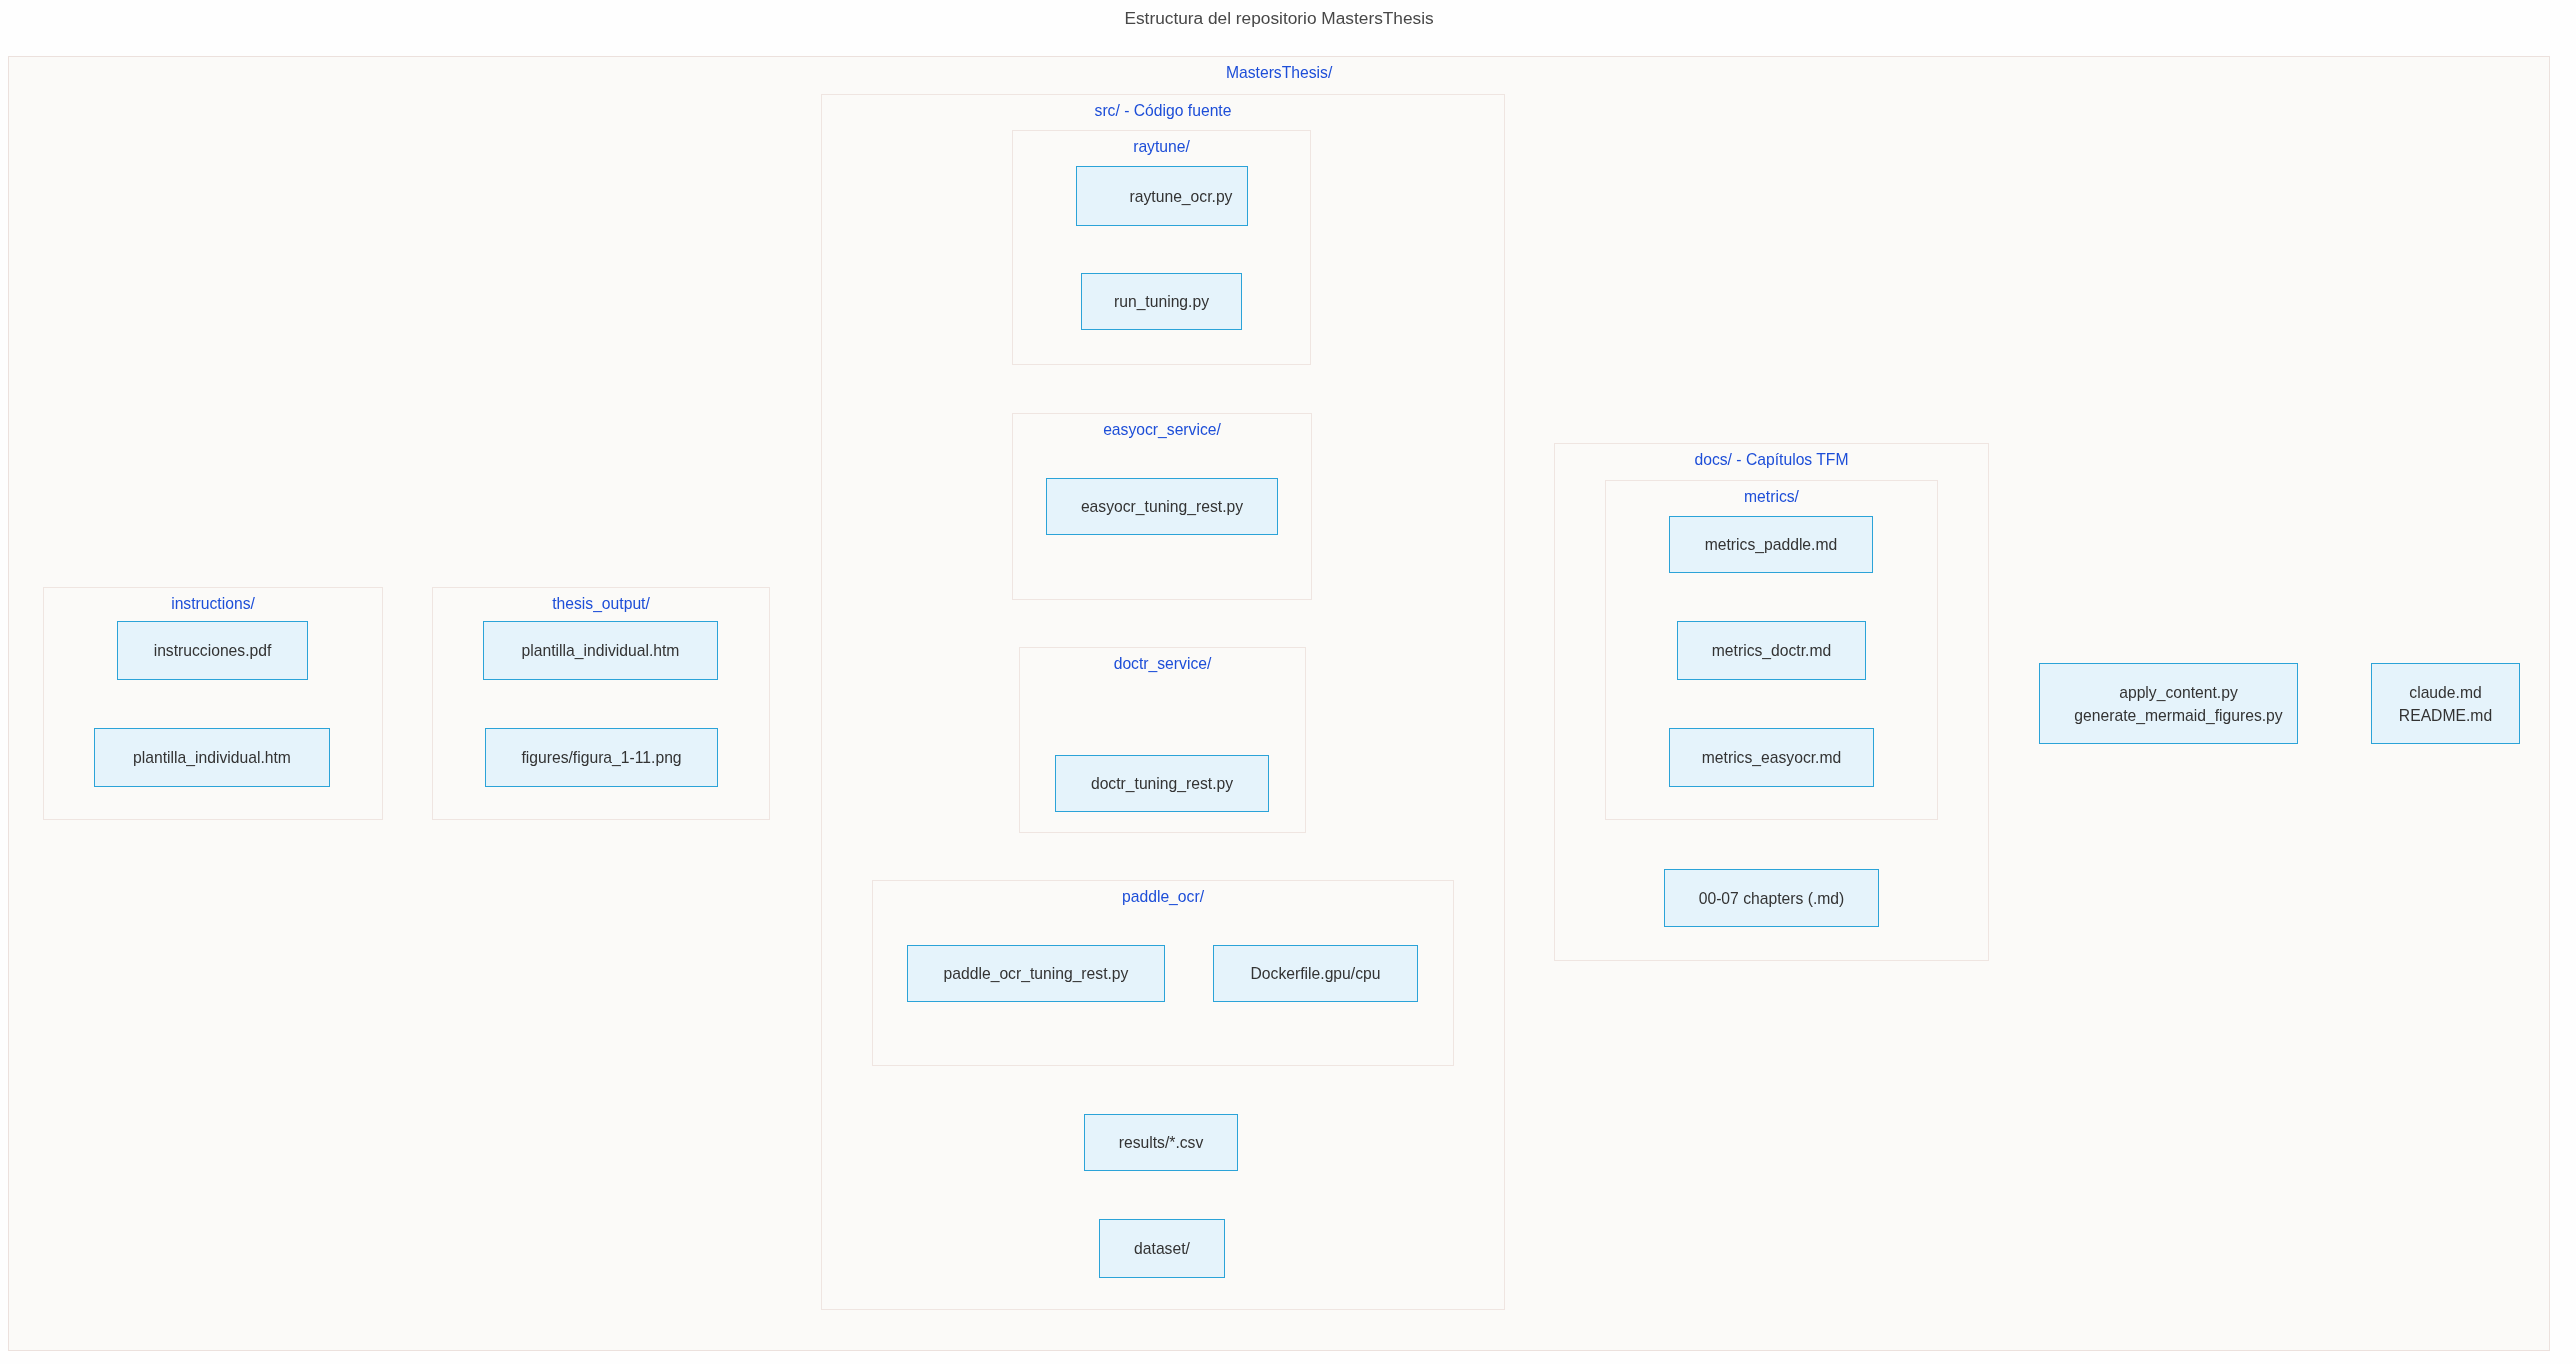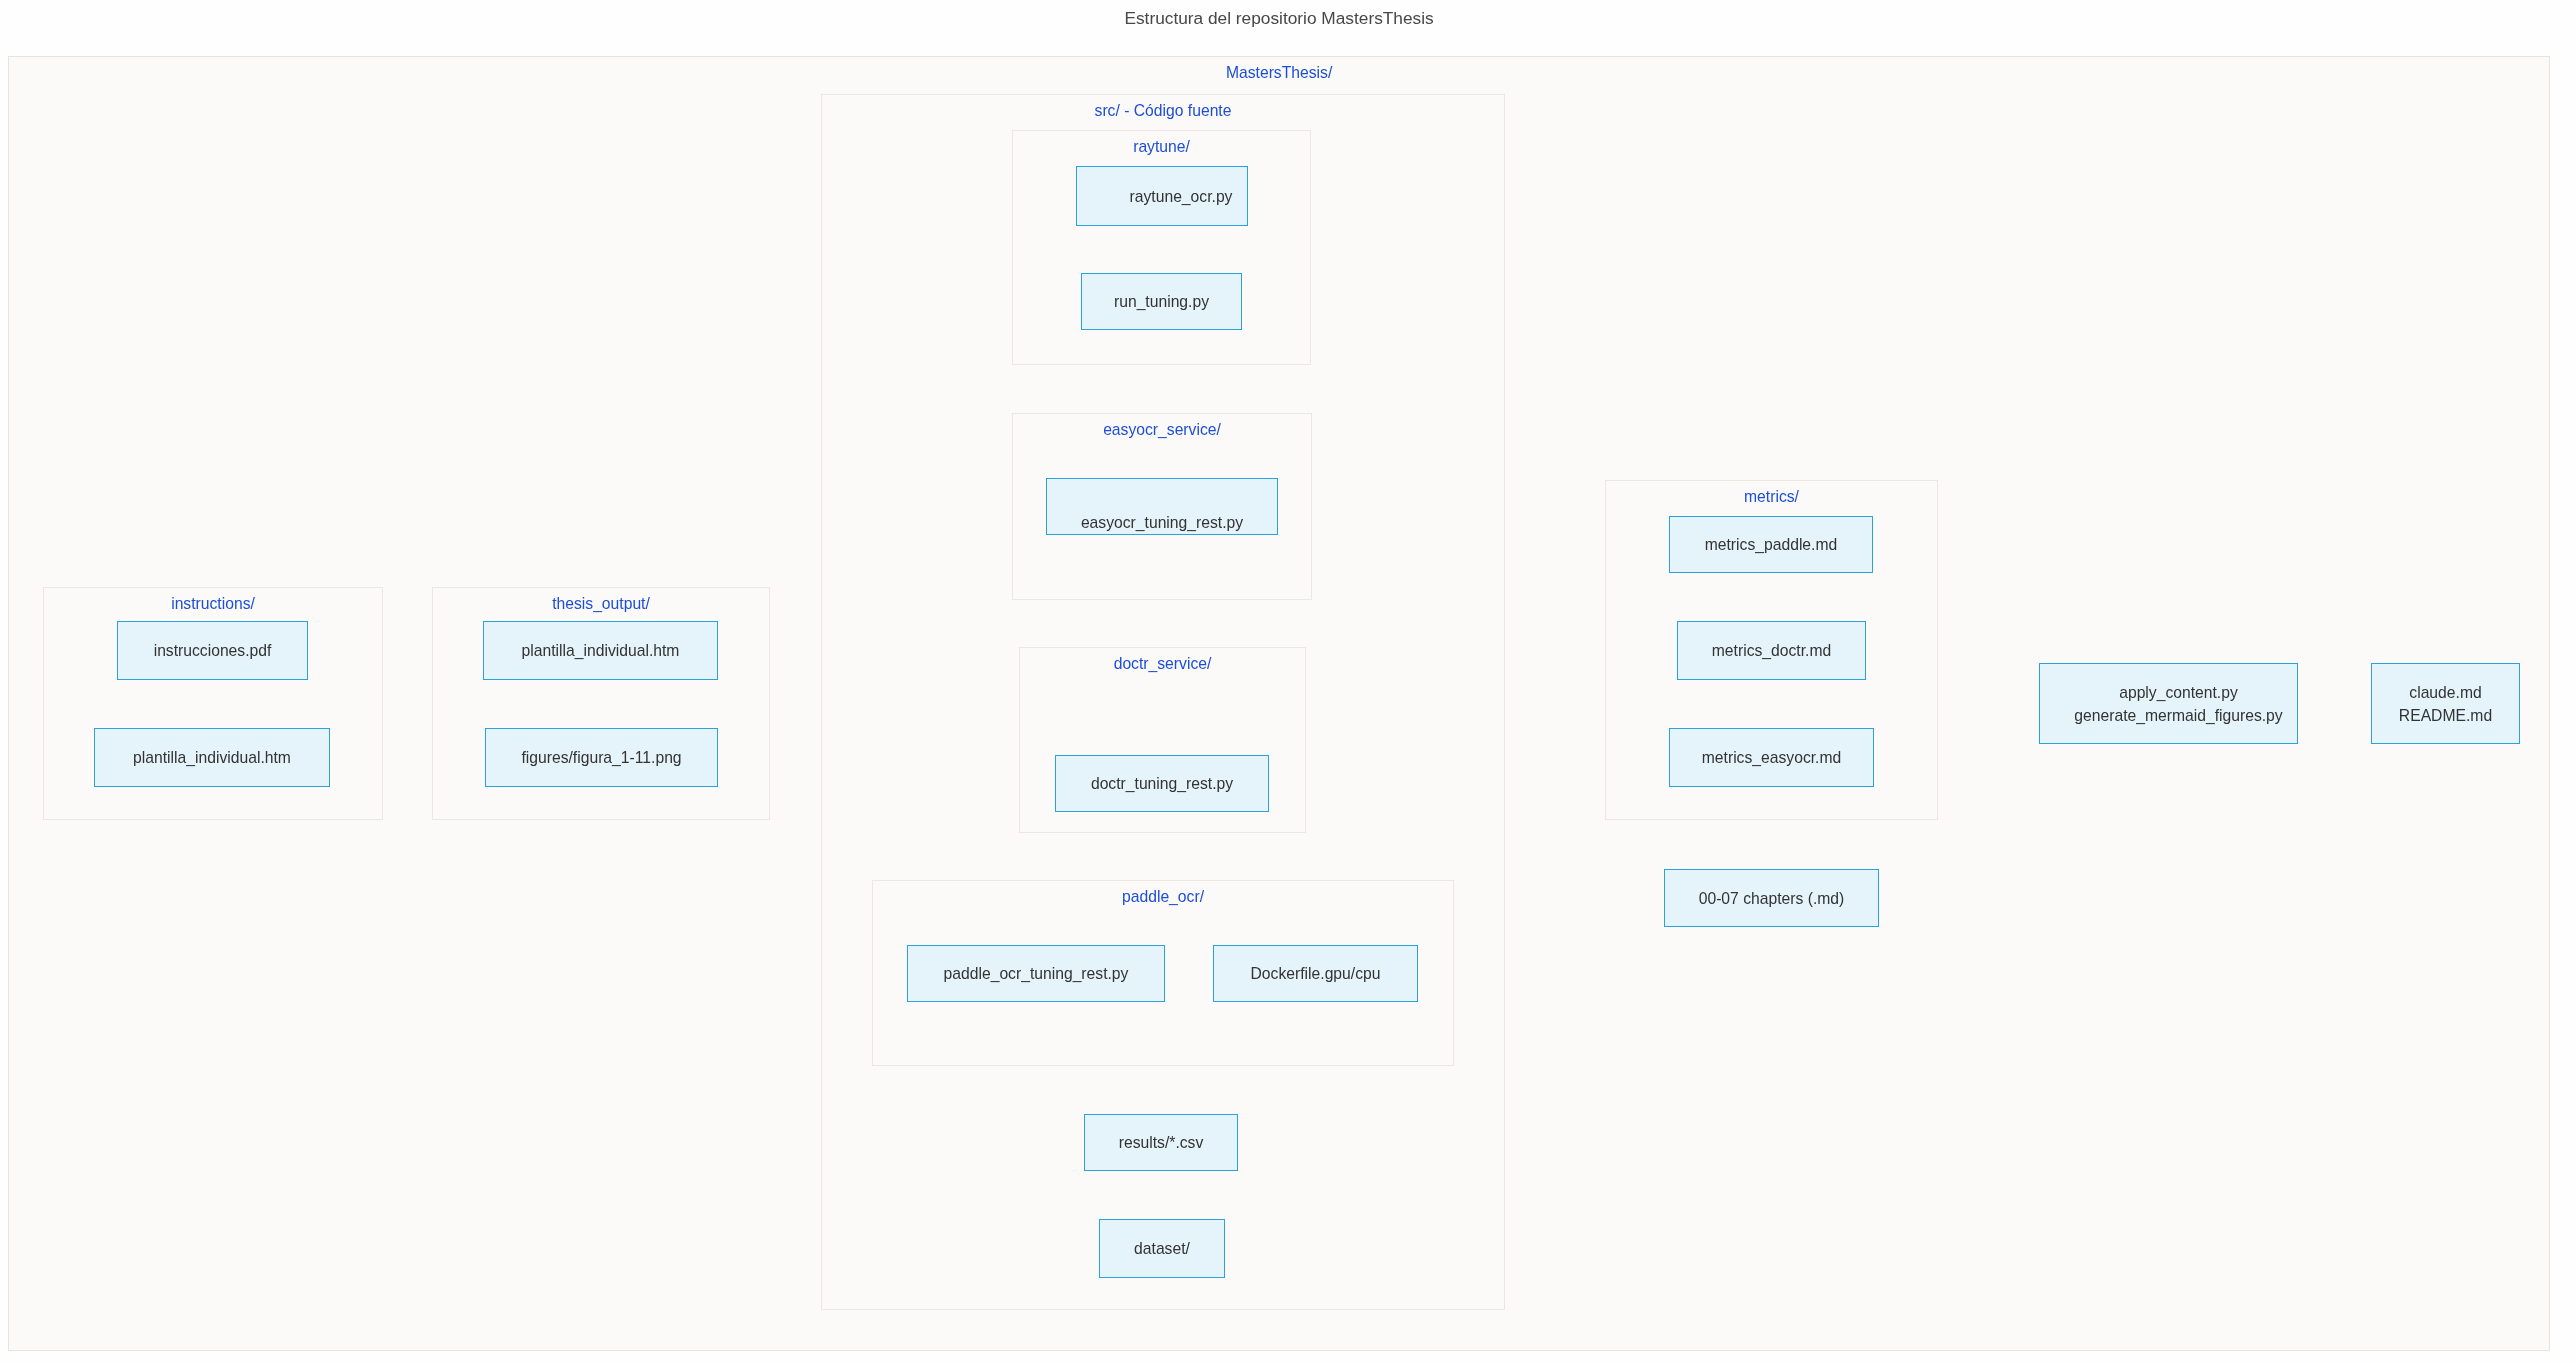--- a/index.html
+++ b/index.html
@@ -65,21 +65,21 @@
   <div class="node" style="left:1076px; top:166px; width:172px; height:60px;padding-left:38px;">
     <span>raytune_ocr.py</span>
   </div>
   <div class="node" style="left:1081px; top:273px; width:161px; height:57px;">
     <span>run_tuning.py</span>
   </div>
 
   <div class="cluster" style="left:1012px; top:413px; width:300px; height:187px;">
     <div class="cluster-label">easyocr_service/</div>
   </div>
-  <div class="node" style="left:1046px; top:478px; width:232px; height:57px;justify-content:flex-end;">
+  <div class="node" style="left:1046px; top:478px; width:232px; height:57px;">
     <span>easyocr_tuning_rest.py</span>
   </div>
 
   <div class="cluster" style="left:1019px; top:647px; width:287px; height:186px;">
     <div class="cluster-label">doctr_service/</div>
   </div>
   <div class="node" style="left:1055px; top:711px; width:214px; height:57px;margin-top:44px;">
     <span>doctr_tuning_rest.py</span>
   </div>
 
@@ -113,20 +113,23 @@
   <div class="cluster" style="left:432px; top:587px; width:338px; height:233px;">
     <div class="cluster-label">thesis_output/</div>
   </div>
   <div class="node" style="left:483px; top:621px; width:235px; height:59px;">
     <span>plantilla_individual.htm</span>
   </div>
   <div class="node" style="left:485px; top:728px; width:233px; height:59px;">
     <span>figures/figura_1-11.png</span>
   </div>
 
+  <div class="cluster" style="left:1554px; top:443px; width:435px; height:518px;">
+    <div class="cluster-label">docs/ - Capítulos TFM</div>
+  </div>
 
   <div class="cluster" style="left:1605px; top:480px; width:333px; height:340px;">
     <div class="cluster-label">metrics/</div>
   </div>
   <div class="node" style="left:1669px; top:516px; width:204px; height:57px;">
     <span>metrics_paddle.md</span>
   </div>
   <div class="node" style="left:1677px; top:621px; width:189px; height:59px;">
     <span>metrics_doctr.md</span>
   </div>

